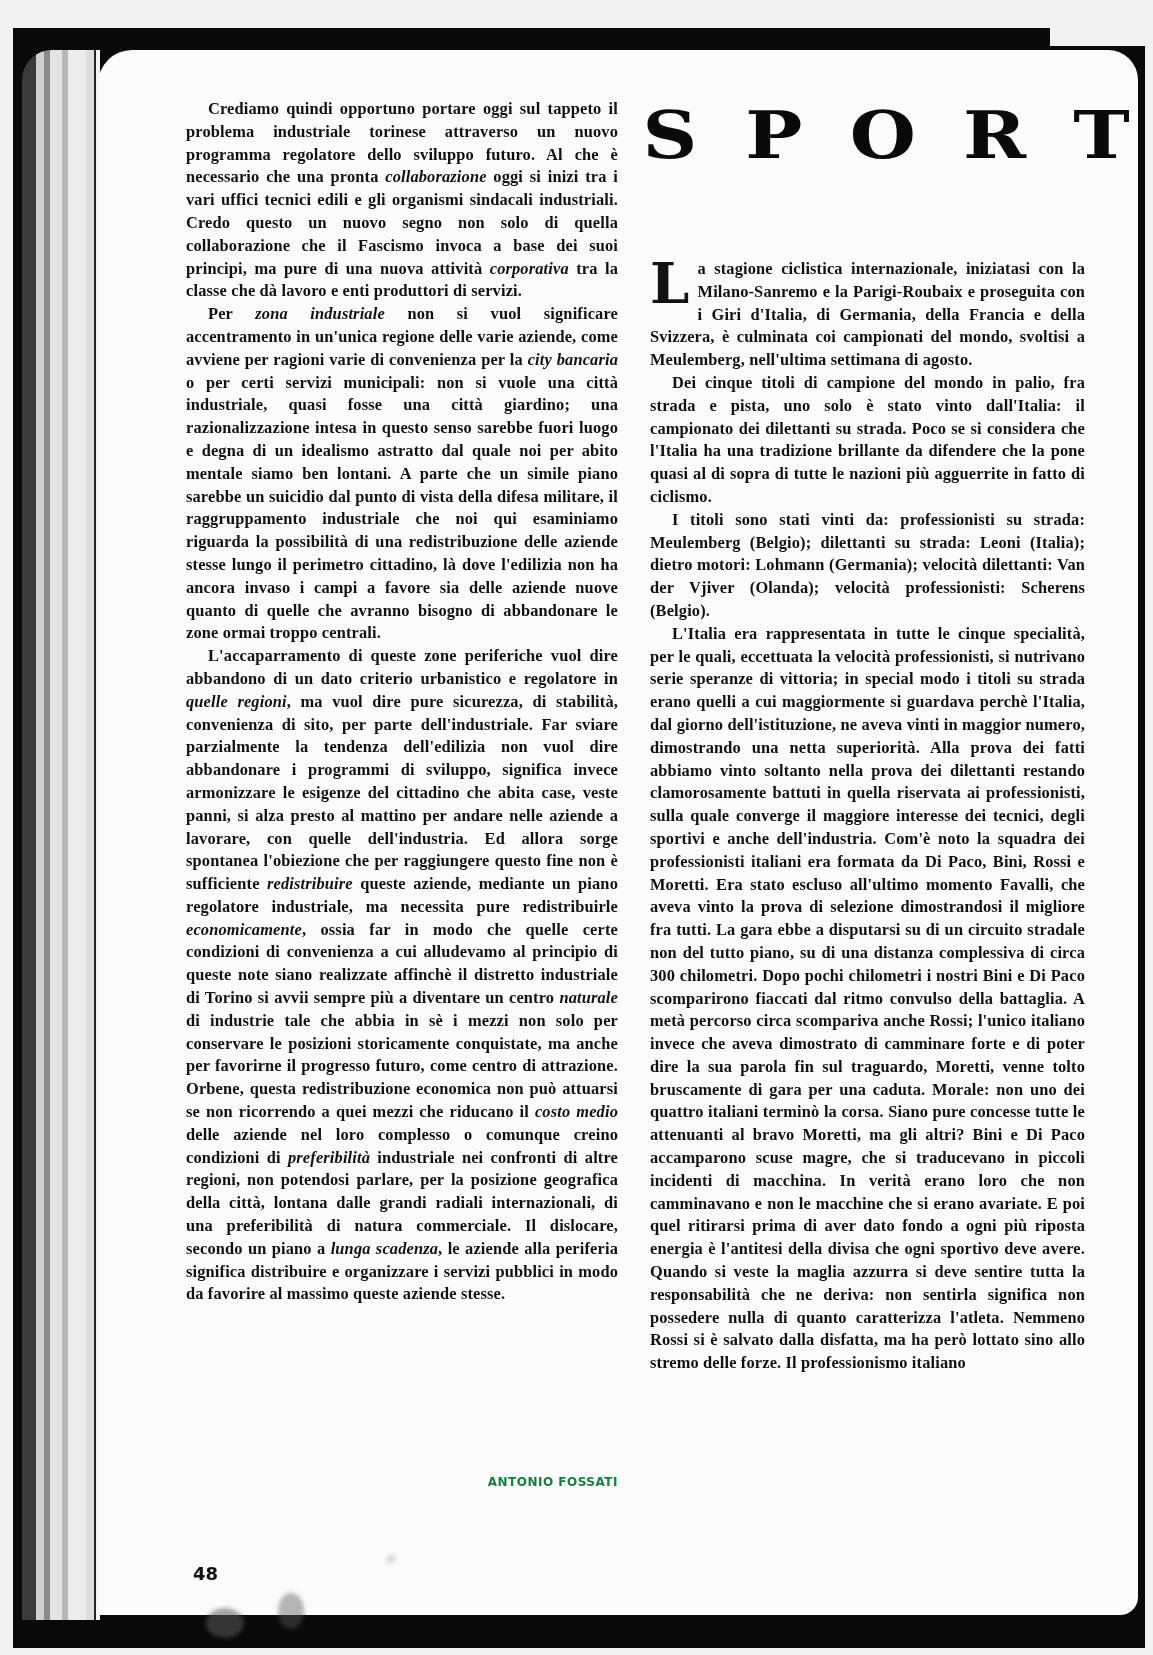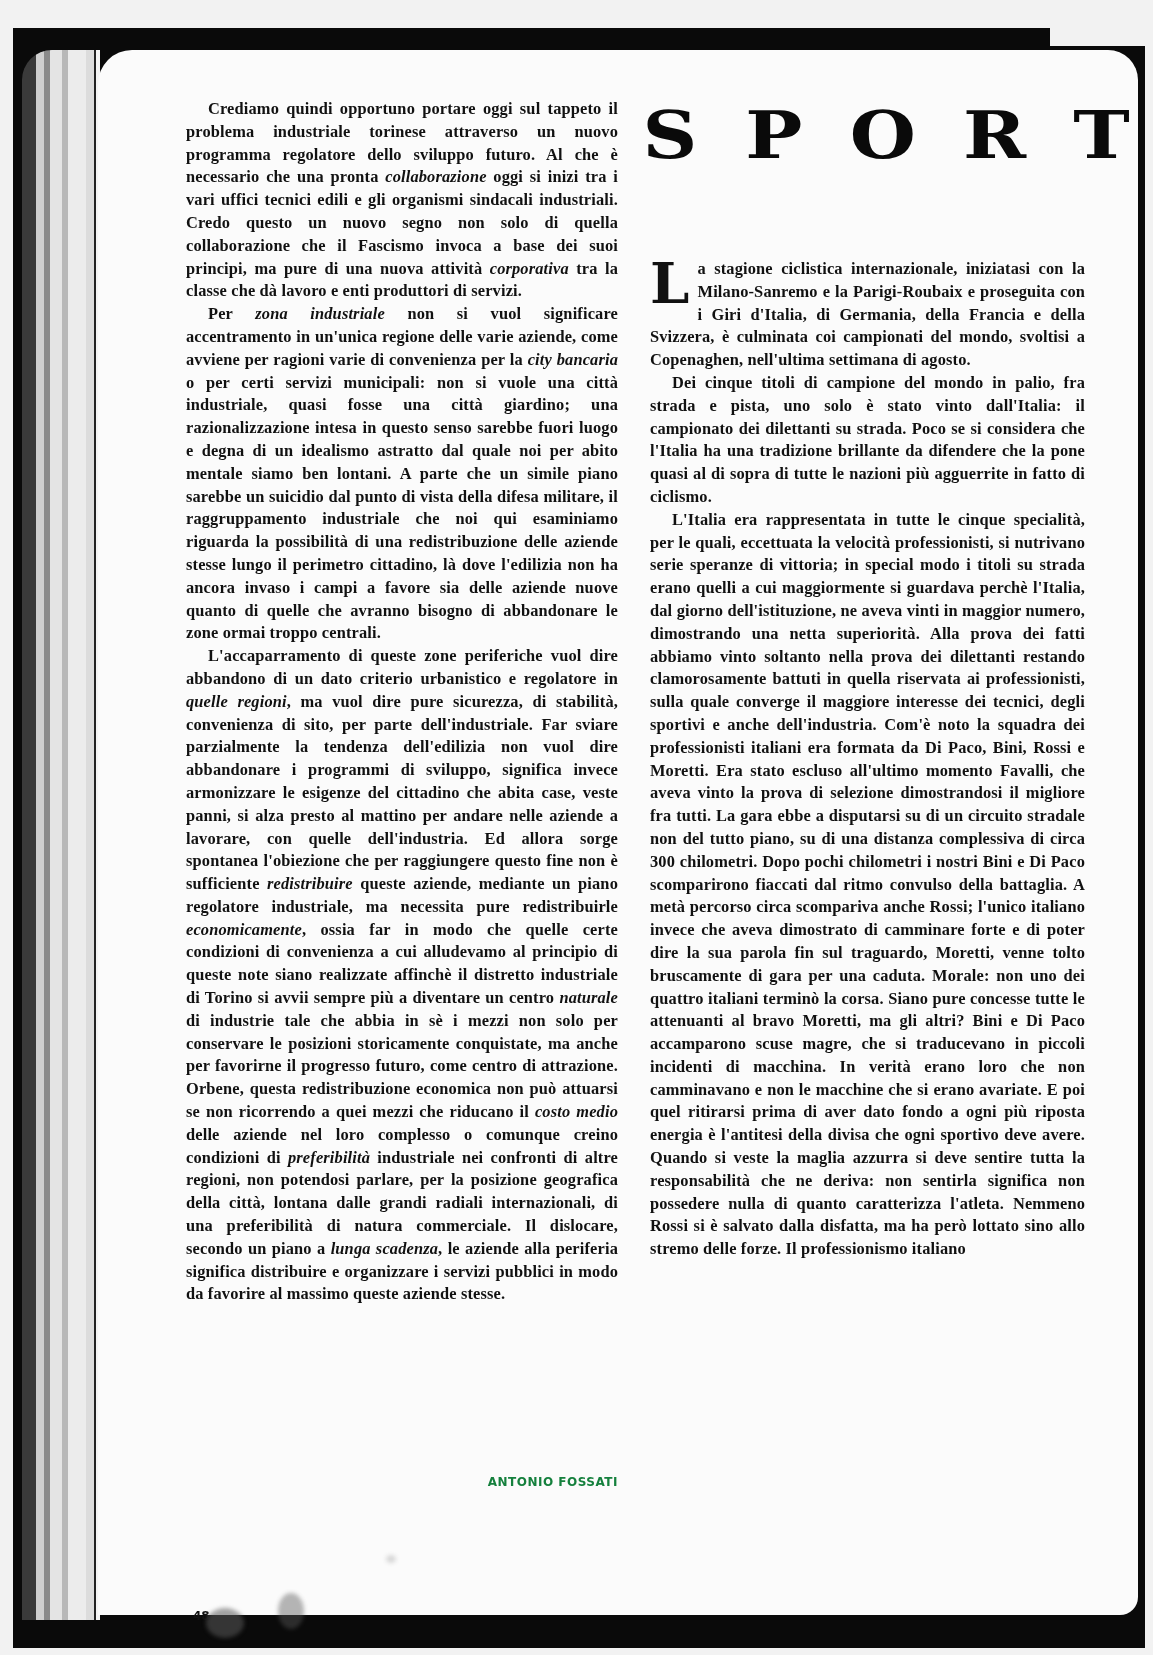--- a/index.html
+++ b/index.html
@@ -43,22 +43,22 @@
     display: flex; justify-content: space-between;
     font-family: "DejaVu Serif", serif; font-weight: bold; font-size: 66px; line-height: 66px;
     color: #0a0a0a; letter-spacing: 0;
   }
   .sport-title span { display: inline-block; transform: scaleX(1.15); }
   .author {
     position: absolute; left: 370px; top: 1425px; width: 150px; text-align: right;
     font-family: "DejaVu Sans", sans-serif; font-weight: bold; font-size: 12px; letter-spacing: 0.5px; color: #15803d;
   }
   .page-num {
-    position: absolute; left: 95px; top: 1559px;
-    font-family: "DejaVu Sans", sans-serif; font-weight: bold; font-size: 12px; color: #111;
+    position: absolute; left: 95px; top: 1513px;
+    font-family: "DejaVu Sans", sans-serif; font-weight: bold; font-size: 18px; color: #111;
   }
   .smudge { position: absolute; border-radius: 50%; background: rgba(90,90,90,0.55); filter: blur(2px); }
 </style>
 </head>
 <body>
 
 <div class="frame"></div>
 <div class="frame-notch"></div>
 <div class="page-stack"></div>
 
@@ -72,22 +72,23 @@
 
   <div class="sport-title" id="sport-title">
       <span>S</span>
       <span>P</span>
       <span>O</span>
       <span>R</span>
       <span>T</span>
     </div>
 
   <div class="col col-right" id="right-col">
-      <p class="noindent"><span class="dropcap">L</span><span>a stagione ciclistica internazionale, iniziatasi con la Milano-Sanremo e la Parigi-Roubaix e proseguita con i Giri d'Italia, di Germania, della Francia e della Svizzera, è culminata coi campionati del mondo, svoltisi a Copenaghen, nell'ultima settimana di agosto.</span></p>
+      <p class="noindent"><span class="dropcap">L</span><span>a stagione ciclistica internazionale, iniziatasi con la Milano-Sanremo e la Parigi-Roubaix e proseguita con i Giri d'Italia, di Germania, della Francia e della Svizzera, è culminata coi campionati del mondo, svoltisi a Meulemberg, nell'ultima settimana di agosto.</span></p>
       <p><span>Dei cinque titoli di campione del mondo in palio, fra strada e pista, uno solo è stato vinto dall'Italia: il campionato dei dilettanti su strada. Poco se si considera che l'Italia ha una tradizione brillante da difendere che la pone quasi al di sopra di tutte le nazioni più agguerrite in fatto di ciclismo.</span></p>
+      <p><span>I titoli sono stati vinti da: professionisti su strada: Meulemberg (Belgio); dilettanti su strada: Leoni (Italia); dietro motori: Lohmann (Germania); velocità dilettanti: Van der Vjiver (Olanda); velocità professionisti: Scherens (Belgio).</span></p>
       <p><span>L'Italia era rappresentata in tutte le cinque specialità, per le quali, eccettuata la velocità professionisti, si nutrivano serie speranze di vittoria; in special modo i titoli su strada erano quelli a cui maggiormente si guardava perchè l'Italia, dal giorno dell'istituzione, ne aveva vinti in maggior numero, dimostrando una netta superiorità. Alla prova dei fatti abbiamo vinto soltanto nella prova dei dilettanti restando clamorosamente battuti in quella riservata ai professionisti, sulla quale converge il maggiore interesse dei tecnici, degli sportivi e anche dell'industria. Com'è noto la squadra dei professionisti italiani era formata da Di Paco, Bini, Rossi e Moretti. Era stato escluso all'ultimo momento Favalli, che aveva vinto la prova di selezione dimostrandosi il migliore fra tutti. La gara ebbe a disputarsi su di un circuito stradale non del tutto piano, su di una distanza complessiva di circa 300 chilometri. Dopo pochi chilometri i nostri Bini e Di Paco scomparirono fiaccati dal ritmo convulso della battaglia. A metà percorso circa scompariva anche Rossi; l'unico italiano invece che aveva dimostrato di camminare forte e di poter dire la sua parola fin sul traguardo, Moretti, venne tolto bruscamente di gara per una caduta. Morale: non uno dei quattro italiani terminò la corsa. Siano pure concesse tutte le attenuanti al bravo Moretti, ma gli altri? Bini e Di Paco accamparono scuse magre, che si traducevano in piccoli incidenti di macchina. In verità erano loro che non camminavano e non le macchine che si erano avariate. E poi quel ritirarsi prima di aver dato fondo a ogni più riposta energia è l'antitesi della divisa che ogni sportivo deve avere. Quando si veste la maglia azzurra si deve sentire tutta la responsabilità che ne deriva: non sentirla significa non possedere nulla di quanto caratterizza l'atleta. Nemmeno Rossi si è salvato dalla disfatta, ma ha però lottato sino allo stremo delle forze. Il professionismo italiano</span></p>
     </div>
 
   <div class="author">ANTONIO FOSSATI</div>
 
   <div class="page-num">48</div>
 
   <div class="smudge" style="left:108px;top:1558px;width:38px;height:30px;"></div>
   <div class="smudge" style="left:180px;top:1543px;width:26px;height:36px;opacity:.8"></div>
   <div class="smudge" style="left:288px;top:1505px;width:10px;height:8px;opacity:.4"></div>

